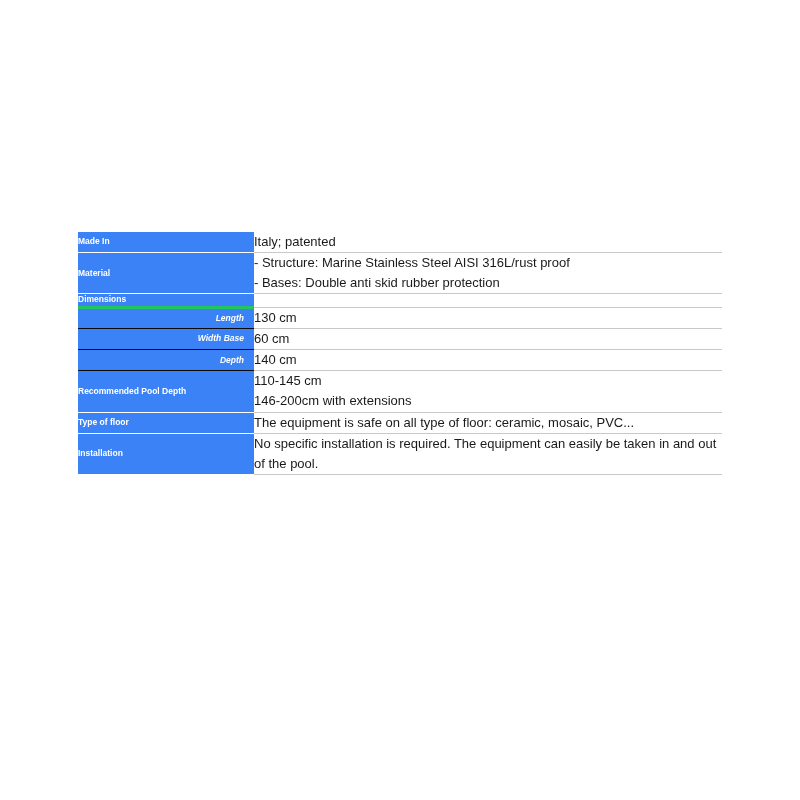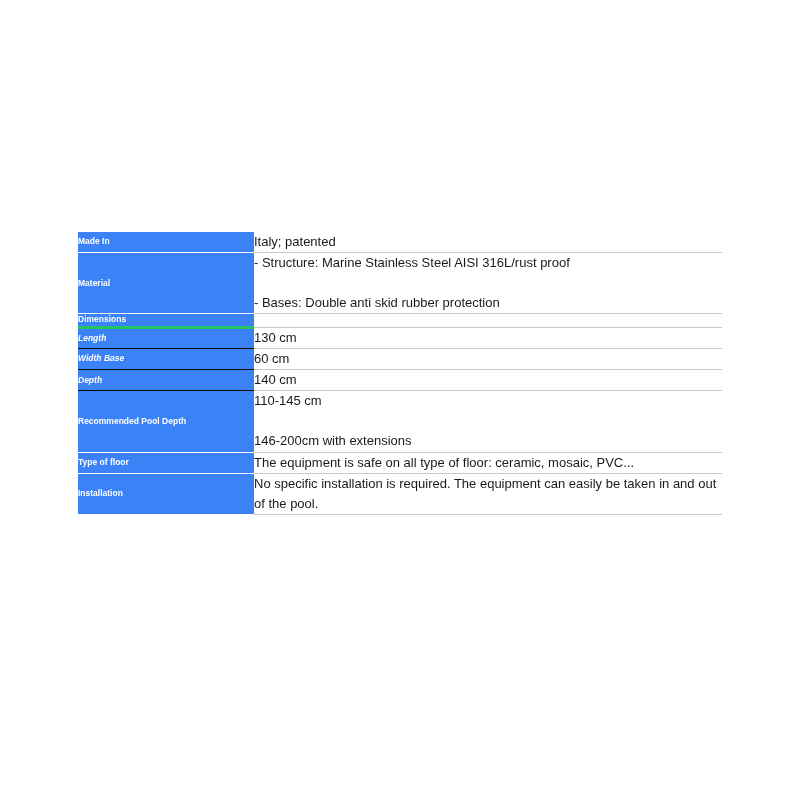--- a/index.html
+++ b/index.html
@@ -34,41 +34,42 @@
     width: 176px;
     background: #3b82f6;
     color: #ffffff;
     font-size: 8.5px;
     font-weight: bold;
     padding: 6px 8px 6px 8px;
     border-bottom: 1px solid #ffffff;
     line-height: 1.35;
   }
   .label-cell.sub {
+    text-align: right;
     font-style: italic;
     font-weight: bold;
     padding-right: 10px;
     border-bottom: 1px solid #0a0a0a;
   }
   .label-cell.nb {
     border-bottom: 3px solid #22c55e;
   }
   .value-cell {
     background: #ffffff;
     color: #1a1a1a;
     font-size: 13px;
     padding: 7px 10px 7px 8px;
     border-bottom: 1px solid #c9c9c9;
     line-height: 1.55;
   }
   .value-cell .line {
     display: block;
   }
   .value-cell .line + .line {
-    margin-top: 20px;
+    margin-top: 0;
   }
   .top-rule {
     position: absolute;
     left: 78px;
     top: 232px;
     width: 644px;
     height: 1px;
     background: #c9c9c9;
   }
 </style>

